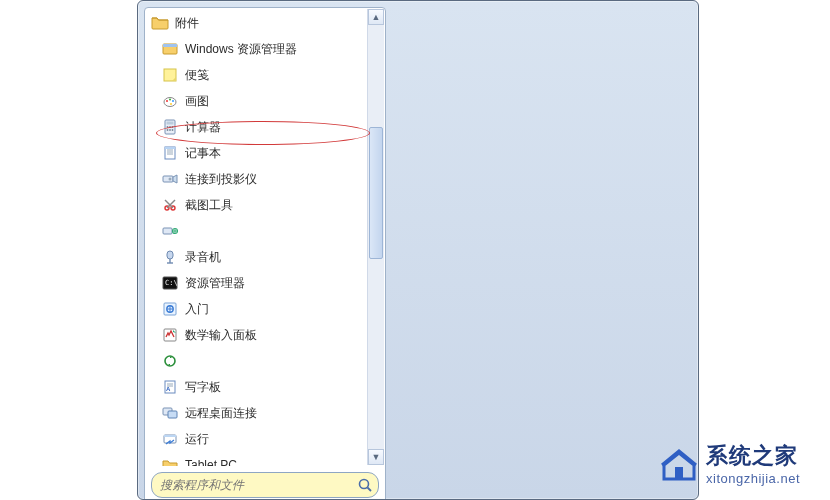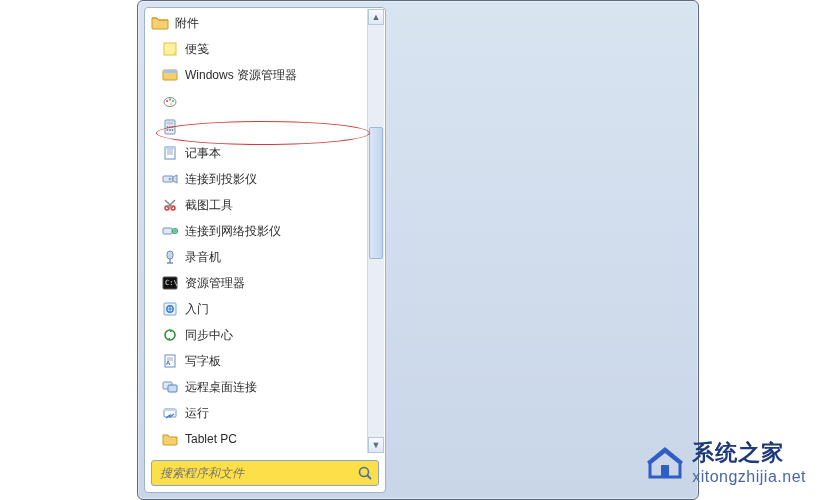--- a/index.html
+++ b/index.html
@@ -17,21 +17,20 @@
     left: 137px;
     top: 0;
     width: 560px;
     height: 498px;
     border: 1px solid #5a6a80;
     border-radius: 6px;
     display: flex;
     overflow: hidden;
     background: linear-gradient(to bottom, #d9e4f1, #c9d6e8);
     box-shadow: 0 0 0 1px rgba(255,255,255,0.4) inset;
-    flex-direction: column;
   }
   .left-pane {
     width: 242px;
     height: 100%;
     display: flex;
     flex-direction: column;
     background: #fff;
     border: 1px solid #9fb2c9;
     border-radius: 4px;
     margin: 6px 0 6px 6px;
@@ -94,22 +93,22 @@
   }
   
   .search-row {
     flex: none;
     padding: 6px;
   }
   .search-box {
     display:flex; align-items:center;
     height: 24px;
     border: 1px solid #8ea6c3;
-    border-radius: 3px;
-    background: #fde047;
+    border-radius: 11px;
+    background: #fef9c3;
     padding: 0 4px 0 6px;
   }
   .search-input {
     flex:1;
     border:none; outline:none;
     font-style: italic;
     color:#7a7a7a;
     font-size:12px;
     background: transparent;
   }
@@ -148,28 +147,28 @@
     border-top: 1px solid rgba(255,255,255,0.4);
     border-bottom: 1px solid rgba(0,0,0,0.3);
     box-sizing: border-box;
     padding: 0 16px;
     height: 34px;
   }
   .right-spacer { height: 6px; }
   
   .watermark {
     position: absolute;
-    right: 24px; bottom: 14px;
+    right: 30px; bottom: 14px;
     display:flex; align-items:center;
     color:#2f4a8f;
     font-size: 14px;
   }
   .watermark svg { margin-right: 8px; }
   .watermark .main { font-size: 22px; font-weight: bold; letter-spacing: 1px; color:#1f3a7a; }
-  .watermark .sub { font-size: 16px; color:#4a66a8; letter-spacing: 0.5px; }
+  .watermark .sub { font-size: 13px; color:#4a66a8; letter-spacing: 0.5px; }
   
   .ellipse {
     position: absolute;
     border: 1px solid #d23a3a;
     border-radius: 50%;
     pointer-events: none;
   }
   .ellipse.e1 {
     left: 156px; top: 121px;
     width: 212px; height: 22px;
@@ -192,59 +191,61 @@
                 <path d="M1 4h5l1.5 2H17v8a1 1 0 0 1-1 1H2a1 1 0 0 1-1-1z" fill="#f7cf6b" stroke="#c79a2e"></path>
                 <path d="M1 4h5l1.5 2H17" fill="none" stroke="#c79a2e"></path>
               </svg>
           </span>
           <span class="label">附件</span>
         </div>
 
         <div class="program-item">
             <span class="icon">
               <svg width="16" height="16" viewBox="0 0 16 16">
+                <rect x="1" y="3" width="14" height="10" rx="1" fill="#f7cf6b" stroke="#c79a2e"></rect>
+                <rect x="1" y="3" width="14" height="3" fill="#9fc3ef"></rect>
+              </svg>
+            </span>
+            <span class="label">Windows 资源管理器</span>
+          </div>
+          <div class="program-item">
+            <span class="icon">
+              <svg width="16" height="16" viewBox="0 0 16 16">
                 <rect x="2" y="2" width="12" height="12" fill="#fff29a" stroke="#d6c34a"></rect>
                 <path d="M10 14l4-4v4z" fill="#e8d76a"></path>
               </svg>
             </span>
             <span class="label">便笺</span>
-          </div>
-          <div class="program-item">
-            <span class="icon">
-              <svg width="16" height="16" viewBox="0 0 16 16">
-                <rect x="1" y="3" width="14" height="10" rx="1" fill="#f7cf6b" stroke="#c79a2e"></rect>
-                <rect x="1" y="3" width="14" height="3" fill="#9fc3ef"></rect>
-              </svg>
-            </span>
-            <span class="label">Windows 资源管理器</span>
           </div>
           <div class="program-item">
             <span class="icon">
               <svg width="16" height="16" viewBox="0 0 16 16">
                 <ellipse cx="8" cy="9" rx="6" ry="4.5" fill="#fff" stroke="#888"></ellipse>
                 <circle cx="5" cy="8" r="1" fill="#e33"></circle>
                 <circle cx="8" cy="6.5" r="1" fill="#3a3"></circle>
                 <circle cx="11" cy="8" r="1" fill="#39f"></circle>
                 <circle cx="9" cy="11" r="1" fill="#fc3"></circle>
               </svg>
             </span>
+            <span class="label">画图</span>
           </div>
           <div class="program-item">
             <span class="icon">
               <svg width="16" height="16" viewBox="0 0 16 16">
                 <rect x="3" y="1" width="10" height="14" rx="1" fill="#e8eef7" stroke="#7a93b5"></rect>
                 <rect x="4.5" y="2.5" width="7" height="3" fill="#bcd"></rect>
                 <circle cx="5.5" cy="8" r="0.9" fill="#789"></circle>
                 <circle cx="8" cy="8" r="0.9" fill="#789"></circle>
                 <circle cx="10.5" cy="8" r="0.9" fill="#789"></circle>
                 <circle cx="5.5" cy="11" r="0.9" fill="#789"></circle>
                 <circle cx="8" cy="11" r="0.9" fill="#789"></circle>
                 <circle cx="10.5" cy="11" r="0.9" fill="#789"></circle>
               </svg>
             </span>
+            <span class="label">计算器</span>
           </div>
           <div class="program-item">
             <span class="icon">
               <svg width="16" height="16" viewBox="0 0 16 16">
                 <rect x="3" y="2" width="10" height="12" fill="#fff" stroke="#6a8bbf"></rect>
                 <line x1="5" y1="5" x2="11" y2="5" stroke="#9ab"></line>
                 <line x1="5" y1="7" x2="11" y2="7" stroke="#9ab"></line>
                 <line x1="5" y1="9" x2="11" y2="9" stroke="#9ab"></line>
                 <rect x="3" y="2" width="10" height="2" fill="#b7d3f3"></rect>
               </svg>
@@ -273,21 +274,20 @@
             <span class="label">截图工具</span>
           </div>
           <div class="program-item">
             <span class="icon">
               <svg width="16" height="16" viewBox="0 0 16 16">
                 <rect x="1" y="5" width="9" height="6" rx="1" fill="#dfe8f5" stroke="#7a93b5"></rect>
                 <circle cx="13" cy="8" r="2.5" fill="none" stroke="#3a7" stroke-width="1.2"></circle>
                 <path d="M13 5.5v5M10.5 8h5" stroke="#3a7"></path>
               </svg>
             </span>
-            <span class="label">连接到网络投影仪</span>
           </div>
           <div class="program-item">
             <span class="icon">
               <svg width="16" height="16" viewBox="0 0 16 16">
                 <rect x="5" y="2" width="6" height="8" rx="3" fill="#c7d7ee" stroke="#6f8ab0"></rect>
                 <line x1="8" y1="10" x2="8" y2="14" stroke="#6f8ab0" stroke-width="1.4"></line>
                 <line x1="5" y1="14" x2="11" y2="14" stroke="#6f8ab0" stroke-width="1.4"></line>
               </svg>
             </span>
             <span class="label">录音机</span>
@@ -308,25 +308,34 @@
                 <circle cx="8" cy="8" r="3.2" fill="none" stroke="#3a7bd5" stroke-width="1.4"></circle>
                 <line x1="8" y1="4.8" x2="8" y2="11.2" stroke="#3a7bd5"></line>
                 <line x1="4.8" y1="8" x2="11.2" y2="8" stroke="#3a7bd5"></line>
               </svg>
             </span>
             <span class="label">入门</span>
           </div>
           <div class="program-item">
             <span class="icon">
               <svg width="16" height="16" viewBox="0 0 16 16">
+                <rect x="2" y="2" width="12" height="12" rx="1" fill="#fff" stroke="#888"></rect>
+                <path d="M4 10l2-4 1 2 2-4 3 6" fill="none" stroke="#c33" stroke-width="1.3"></path>
+                <path d="M11 3l3 3-3-1z" fill="#2a7"></path>
+              </svg>
+            </span>
+            <span class="label">数学输入面板</span>
+          </div>
+          <div class="program-item">
+            <span class="icon">
+              <svg width="16" height="16" viewBox="0 0 16 16">
                 <circle cx="8" cy="8" r="5" fill="none" stroke="#2a8f3a" stroke-width="1.6"></circle>
                 <path d="M8 3l2 2-2 0z M8 13l-2-2 2 0z" fill="#2a8f3a"></path>
               </svg>
             </span>
-            <span class="label">同步中心</span>
           </div>
           <div class="program-item">
             <span class="icon">
               <svg width="16" height="16" viewBox="0 0 16 16">
                 <rect x="3" y="2" width="10" height="12" fill="#fff" stroke="#6a8bbf"></rect>
                 <line x1="5" y1="5" x2="11" y2="5" stroke="#9ab"></line>
                 <line x1="5" y1="7" x2="11" y2="7" stroke="#9ab"></line>
                 <text x="4" y="12" font-size="6" fill="#2a5fbf" font-weight="bold">A</text>
               </svg>
             </span>

